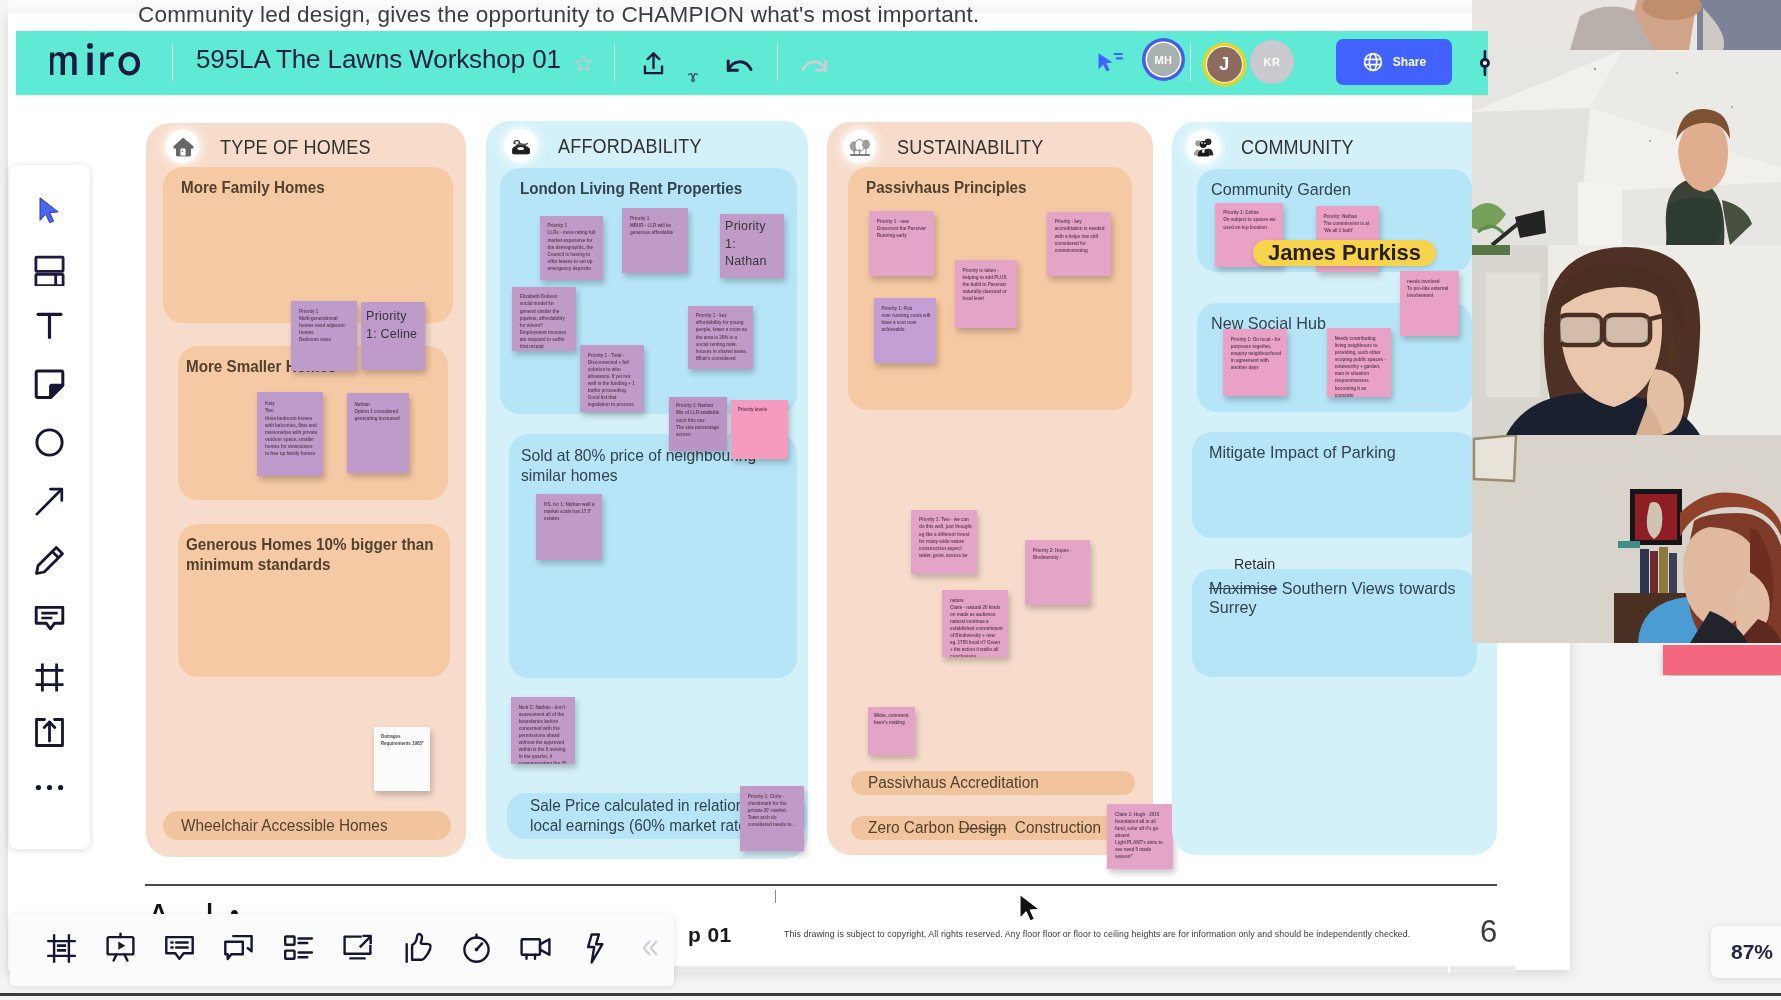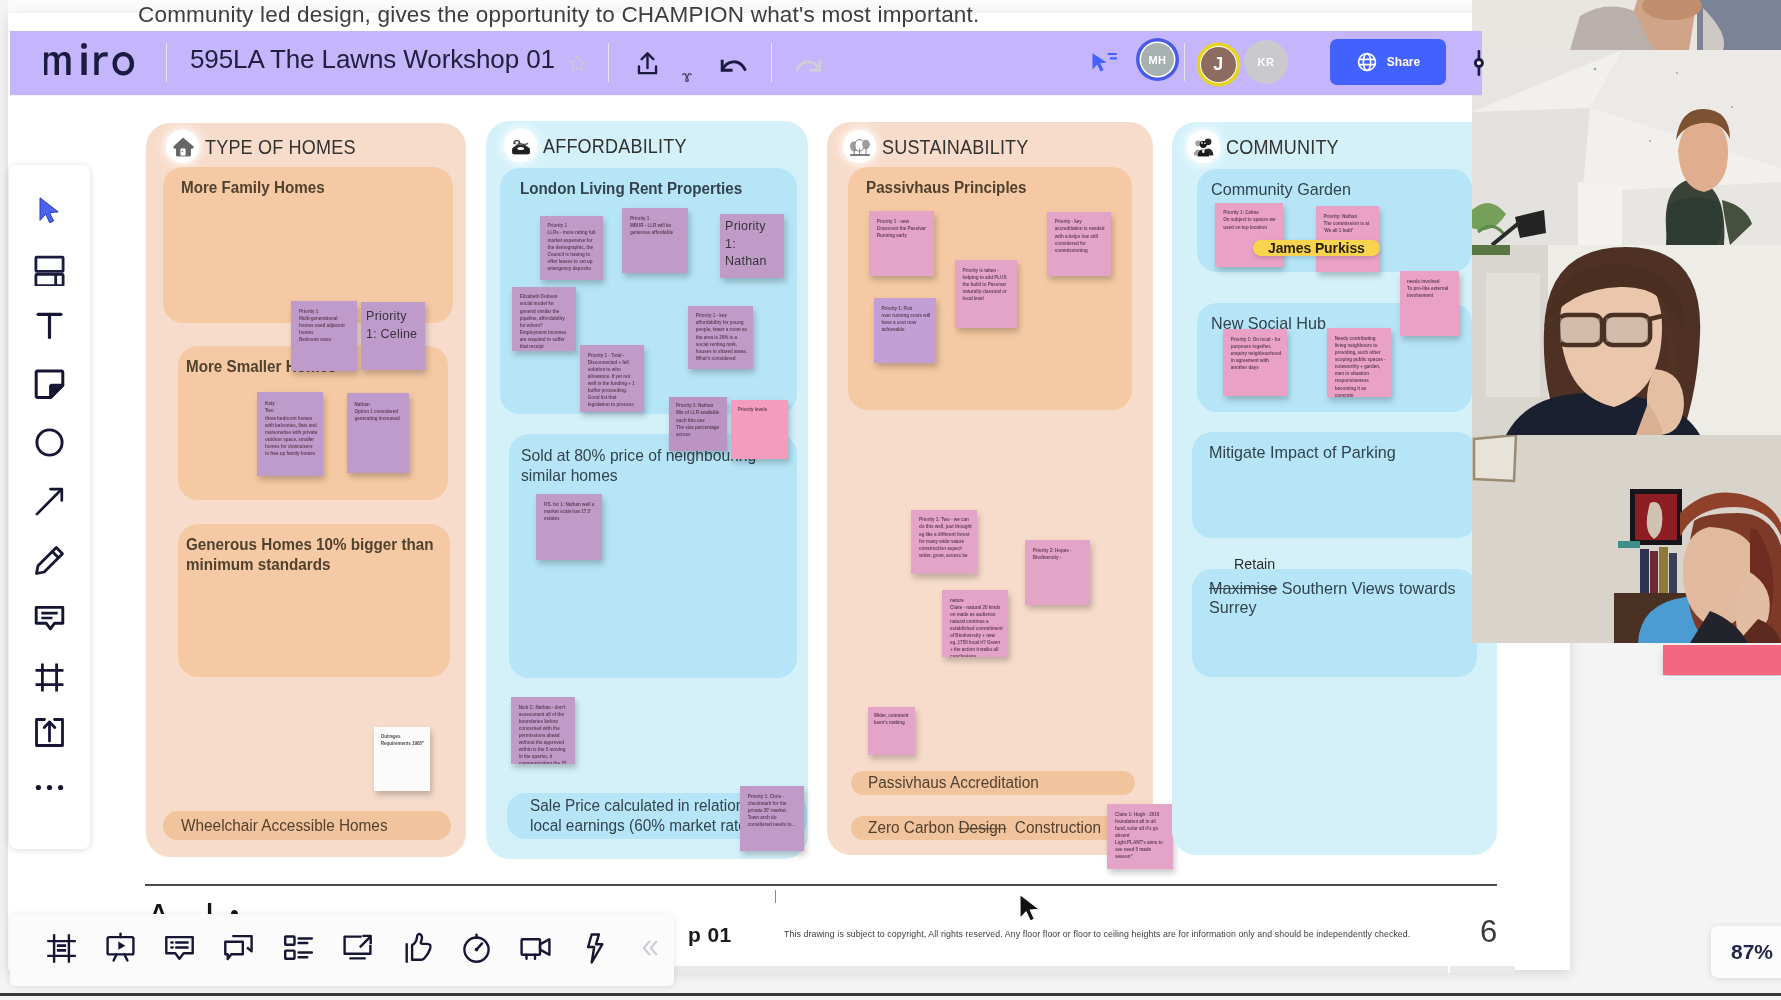--- a/index.html
+++ b/index.html
@@ -11,21 +11,21 @@
   
   #page{position:absolute;left:8px;top:13px;width:1562px;height:957px;background:#fff;
         box-shadow:0 3px 12px rgba(0,0,0,.13);}
   #pagetop{position:absolute;left:8px;top:0px;width:1562px;height:13px;background:#fbfbfb;}
 
   #boardTopText{position:absolute;left:138px;top:2px;width:1020px;font-size:22.5px;
         color:#3d3d41;letter-spacing:.2px;white-space:nowrap;}
 
   
   .col{position:absolute;border-radius:24px;}
-  .hdr{position:absolute;display:flex;align-items:center;gap:9px;}
+  .hdr{position:absolute;display:flex;align-items:center;gap:24px;}
   .emoji{width:27px;height:27px;border-radius:50%;
         display:flex;align-items:center;justify-content:center;font-size:18px;
         filter:grayscale(1) contrast(1.15);
         box-shadow:0 0 0 3px #fff, 0 0 8px 5px rgba(255,255,255,.95);background:#fff;}
   .ttl{font-size:20.5px;color:#32322f;letter-spacing:.2px;white-space:nowrap;
         transform:scaleX(.88);transform-origin:left center;}
   .grp{position:absolute;border-radius:20px;}
   .glbl{position:absolute;font-size:16px;color:#51412f;font-weight:600;line-height:19.5px;
         transform:scaleX(.95);transform-origin:left top;}
   .pill{position:absolute;border-radius:18px;}
@@ -42,21 +42,21 @@
   .note.big .nt{font-size:16px;line-height:25px;color:#2b2b30;letter-spacing:.2px;
         filter:none;font-weight:400;}
 
   
   #palette{position:absolute;left:9px;top:165px;width:81px;height:684px;background:#fff;
         border-radius:8px;box-shadow:0 1px 7px rgba(0,0,0,.15);}
   .ti{position:absolute;left:0;width:81px;height:40px;display:flex;
         align-items:center;justify-content:center;}
 
   
-  #topbar{position:absolute;left:10px;top:31px;width:1472px;height:64px;background:#c4b5fd;
+  #topbar{position:absolute;left:16px;top:31px;width:1472px;height:64px;background:#5eead4;
         box-shadow:0 1px 0 rgba(0,0,0,.04);}
   #miroLogo{position:absolute;left:32px;top:12px;}
   #bdTitle{position:absolute;left:180px;top:13px;font-size:26px;color:#21213f;
         letter-spacing:-.1px;white-space:nowrap;}
   .vdiv{position:absolute;width:1px;background:#e6e6ea;}
   .tbi{position:absolute;display:flex;align-items:center;justify-content:center;}
   .av{position:absolute;border-radius:50%;display:flex;align-items:center;
         justify-content:center;font-size:11px;font-weight:700;color:#fff;letter-spacing:.5px;}
   #shareBtn{position:absolute;left:1320px;top:8px;width:116px;height:46px;background:#4262ff;
         border-radius:7px;display:flex;align-items:center;justify-content:center;gap:9px;
@@ -80,23 +80,23 @@
   
   #footline{position:absolute;left:145px;top:884px;width:1352px;height:1.5px;background:#4a4a4a;}
   #footTitle{position:absolute;left:688px;top:923px;font-size:21px;color:#1a1a1a;
         font-weight:600;letter-spacing:.4px;}
   #footDisc{position:absolute;left:784px;top:929px;font-size:8.75px;color:#3a3a3a;
         letter-spacing:.1px;white-space:nowrap;}
   #footNum{position:absolute;left:1480px;top:914px;font-size:31px;color:#3b3b3b;font-weight:300;}
   .footdivline{position:absolute;background:#d9d9d9;}
 
   
-  #nameTag{position:absolute;left:1253px;top:240px;height:16px;background:#f8d44e;
+  #nameTag{position:absolute;left:1253px;top:240px;height:26px;background:#f8d44e;
         border-radius:15px;display:flex;align-items:center;padding:0 15px;
-        font-size:14px;color:#2a2208;font-weight:600;white-space:nowrap;letter-spacing:-.1px;
+        font-size:22px;color:#2a2208;font-weight:600;white-space:nowrap;letter-spacing:-.1px;
         box-shadow:0 2px 4px rgba(0,0,0,.16);}
 </style>
 </head>
 <body>
 
 <div id="root">
   <div id="pagetop"></div>
   <div id="page"></div>
   <div id="boardTopText">Community led design, gives the opportunity to CHAMPION what's most important.</div>
 

